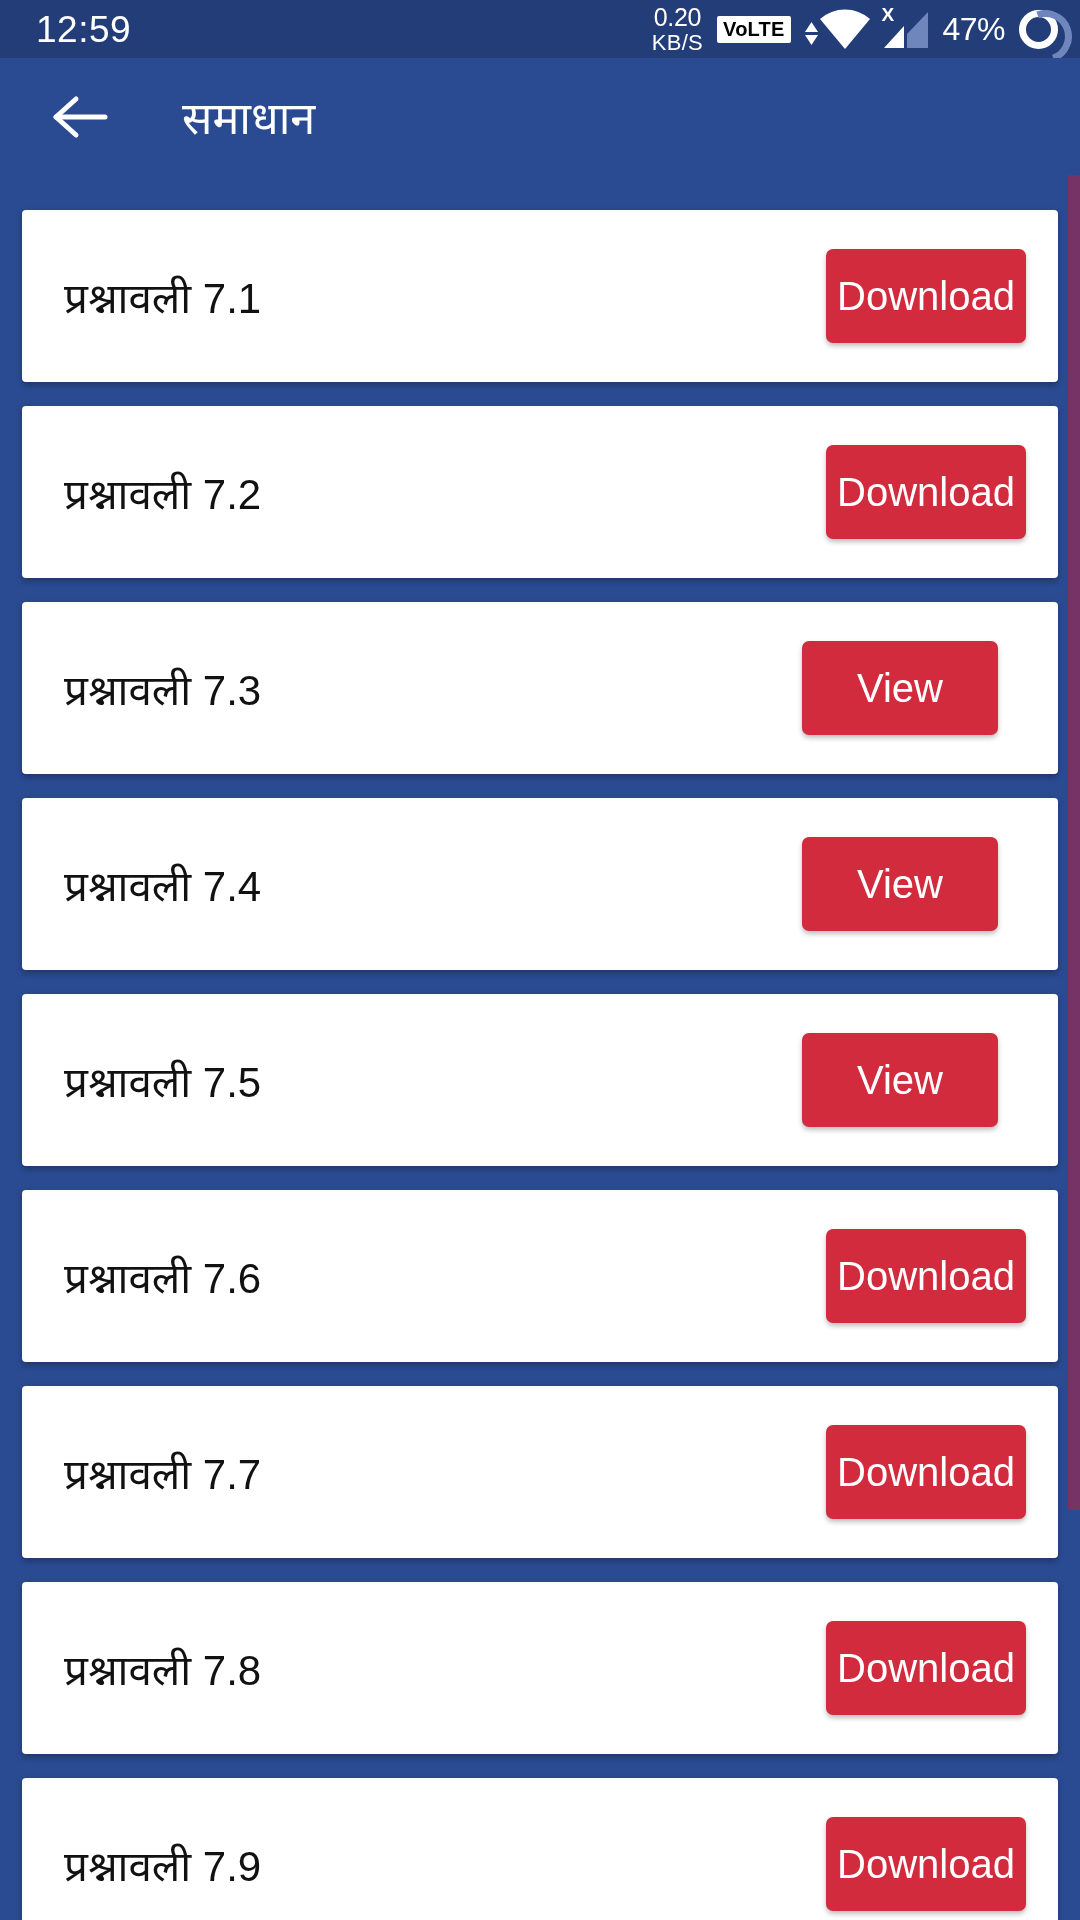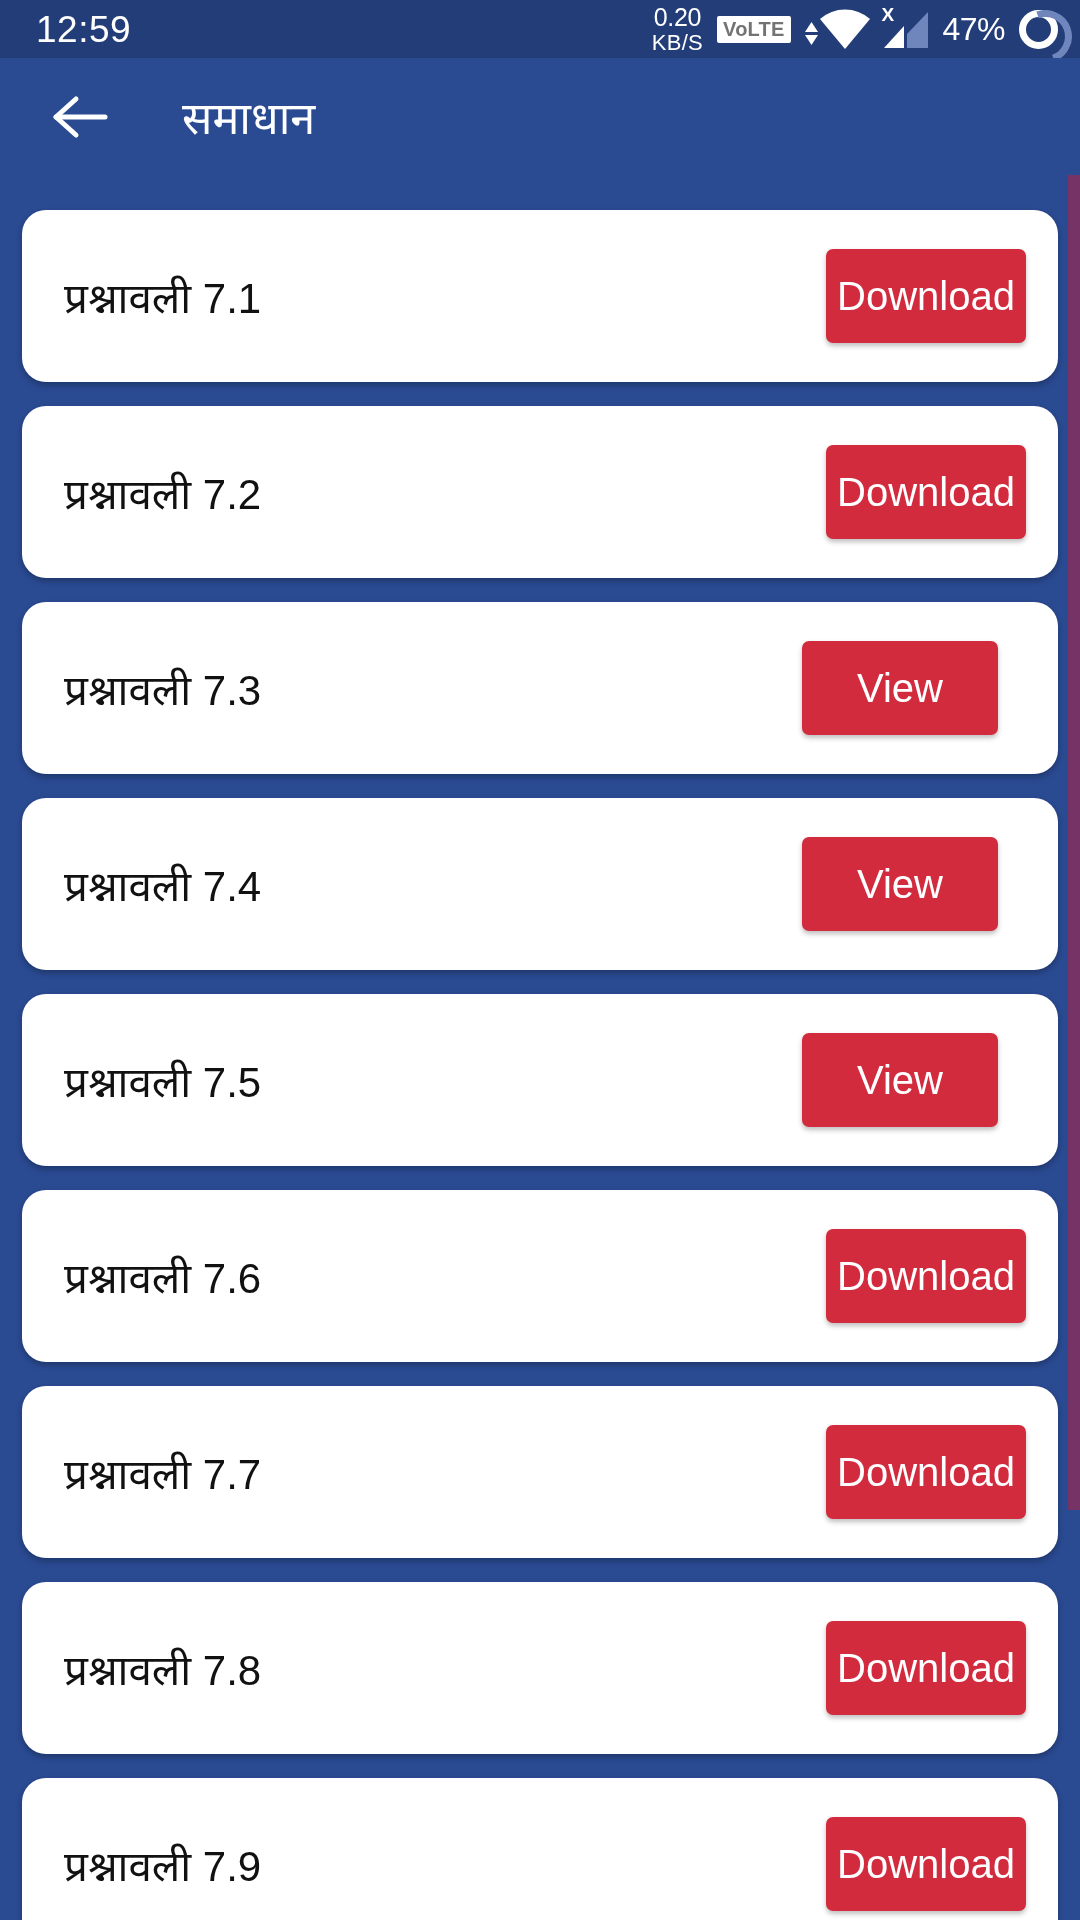--- a/index.html
+++ b/index.html
@@ -34,21 +34,21 @@
     display:flex; align-items:center; gap:14px;
   }
   .net-speed {
     display:flex; flex-direction:column; align-items:center;
     line-height:1;
   }
   .net-speed .val { font-size:25px; letter-spacing:-0.3px; }
   .net-speed .unit { font-size:22px; margin-top:2px; letter-spacing:0.3px; }
 
   .volte-badge {
-    background:#ffffff; color:#737373;
+    background:#ffffff; color:#000000;
     border-radius:2px;
     padding:3px 7px 3px 6px;
     font-size:20px; font-weight:700;
     letter-spacing:0.2px;
     line-height:1.05;
     display:flex; align-items:center;
   }
 
   .wifi-wrap { display:flex; align-items:center; gap:2px; }
   .wifi-arrows {
@@ -107,21 +107,21 @@
     top:175px; left:0;
     width:1080px; height:1745px;
     overflow:hidden;
     padding:35px 0 0 0;
   }
   .card {
     position:relative;
     margin:0 22px 24px 22px;
     height:172px;
     background:#ffffff;
-    border-radius:24px;
+    border-radius:4px;
     box-shadow:0 3px 6px rgba(0,0,0,0.28);
     display:flex; align-items:center;
     padding:0 32px 0 42px;
   }
   .card-label {
     color:#111111;
     font-size:42px;
     font-weight:400;
     white-space:nowrap;
   }

